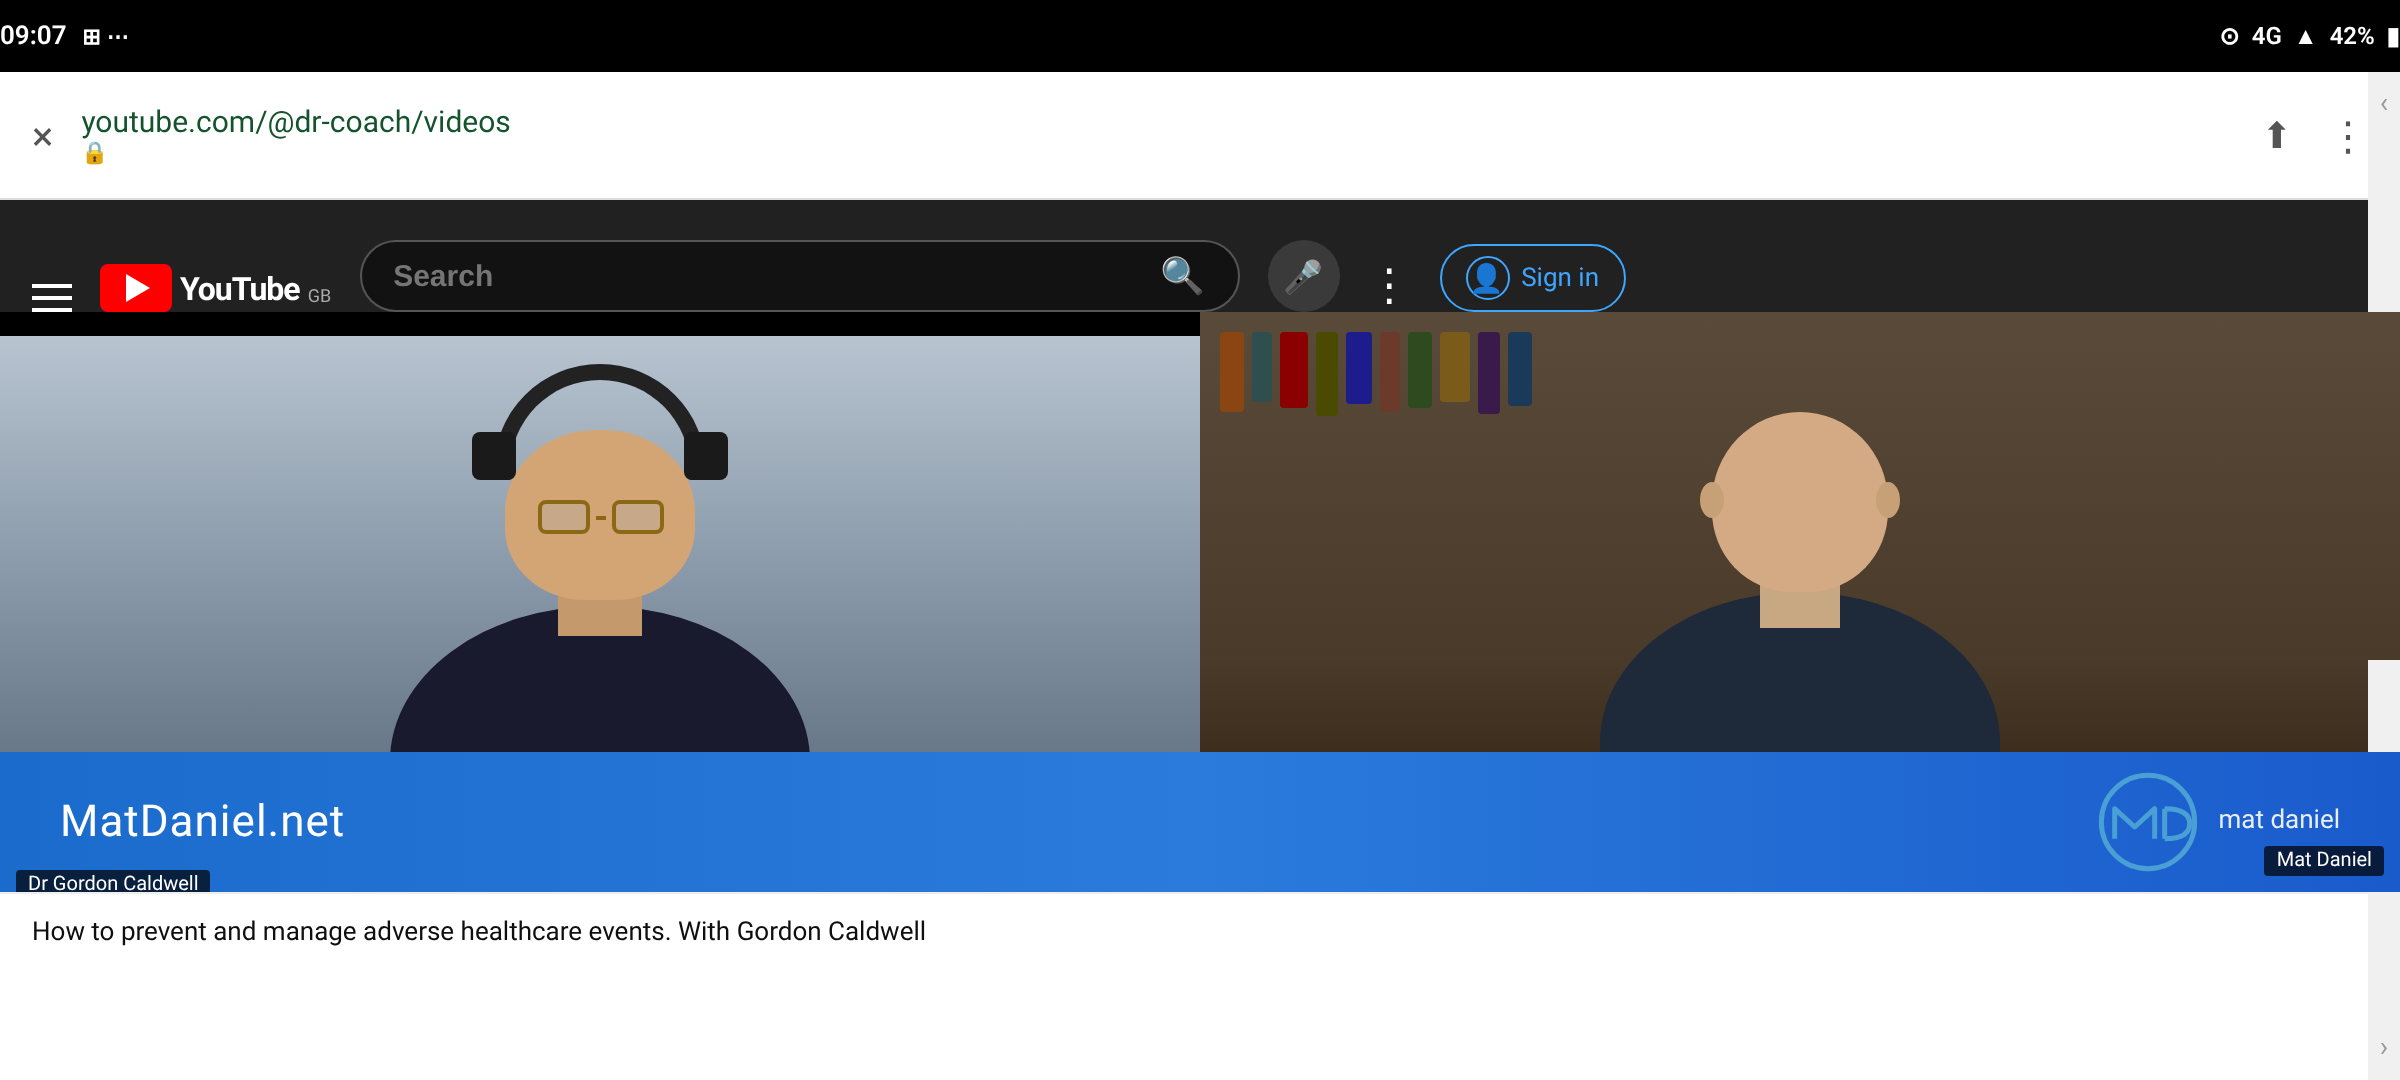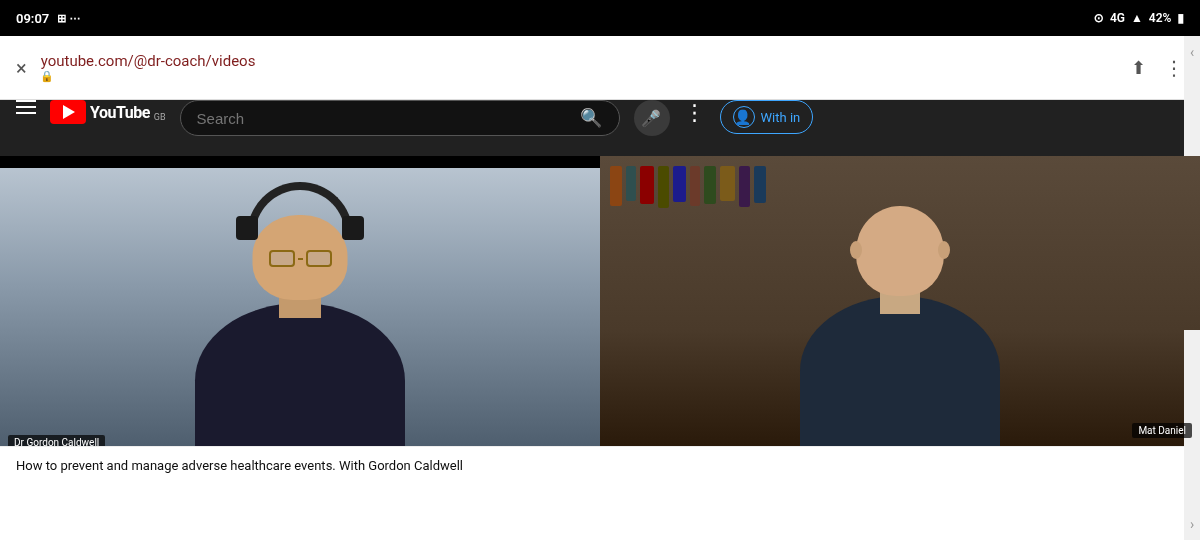--- a/index.html
+++ b/index.html
@@ -11,21 +11,21 @@
       background: #fff;
     }
 
     
     .status-bar {
       background: #000;
       color: #fff;
       display: flex;
       align-items: center;
       justify-content: space-between;
-      padding: 0 16px;
+      padding: 0 0;
       height: 36px;
       font-size: 13px;
       font-weight: 600;
     }
     .status-left { display: flex; align-items: center; gap: 8px; }
     .status-right { display: flex; align-items: center; gap: 6px; font-size: 12px; }
 
     
     .browser-bar {
       background: #fff;
@@ -40,21 +40,21 @@
       font-size: 20px;
       color: #555;
       cursor: pointer;
       line-height: 1;
     }
     .address-block {
       flex: 1;
     }
     .address-main {
       font-size: 15px;
-      color: #7f1d1d;
+      color: #14532d;
       font-weight: 400;
     }
     .address-sub {
       font-size: 12px;
       color: #555;
       display: flex;
       align-items: center;
       gap: 4px;
     }
     .lock-icon { font-size: 11px; }
@@ -63,21 +63,21 @@
       align-items: center;
       gap: 18px;
       color: #555;
       font-size: 20px;
     }
 
     
     .yt-header {
       background: #212121;
       display: flex;
-      align-items: flex-start;
+      align-items: flex-end;
       padding: 0 16px;
       height: 56px;
       gap: 14px;
     }
     .hamburger {
       display: flex; flex-direction: column; gap: 4px; cursor: pointer;
     }
     .hamburger span {
       display: block; width: 20px; height: 2px; background: #fff;
     }
@@ -122,20 +122,21 @@
       height: 36px;
       max-width: 440px;
     }
     .search-input {
       background: transparent;
       border: none;
       outline: none;
       color: #aaa;
       font-size: 15px;
       flex: 1;
+      font-weight: bold;
     }
     .search-icon-btn {
       color: #aaa;
       font-size: 18px;
       cursor: pointer;
       background: none;
       border: none;
     }
     .mic-btn {
       width: 36px; height: 36px;
@@ -364,21 +365,21 @@
     <span class="yt-logo-gb">GB</span>
   </div>
   <div class="search-bar">
     <input class="search-input" type="text" placeholder="Search" style="">
     <button class="search-icon-btn">🔍</button>
   </div>
   <div class="mic-btn">🎤</div>
   <button class="more-btn">⋮</button>
   <div class="sign-in-btn">
     <div class="sign-in-icon">👤</div>
-    <span>With in</span>
+    <span>Sign in</span>
   </div>
 </div>
 
 <div class="video-container">
   <div class="persons-container">
 
     <div class="left-half">
       <div class="room-bg-left"></div>
 
       <div style="position:absolute;bottom:0;left:50%;transform:translateX(-50%);z-index:2;">
@@ -431,20 +432,34 @@
 
         <div style="width:88px;height:90px;background:#d4aa84;border-radius:50% 50% 45% 45%;position:absolute;bottom:150px;left:50%;transform:translateX(-50%);">
 
           <div style="width:12px;height:18px;background:#c8a078;border-radius:50%;position:absolute;top:35px;left:-6px;"></div>
           <div style="width:12px;height:18px;background:#c8a078;border-radius:50%;position:absolute;top:35px;right:-6px;"></div>
         </div>
       </div>
       <div class="name-label-right">Mat Daniel</div>
     </div>
 
+    <div class="video-banner">
+      <span class="banner-text">MatDaniel.net</span>
+      <div class="banner-logo">
+
+        <svg class="md-logo-icon" viewBox="0 0 60 60">
+          <circle cx="30" cy="30" r="28" fill="none" stroke="#4a9fd4" stroke-width="3"></circle>
+
+          <path d="M10 40 L10 22 L22 33 L34 22 L34 40" fill="none" stroke="#4a9fd4" stroke-width="3" stroke-linejoin="round"></path>
+
+          <path d="M40 22 L40 40 M40 22 Q55 22 55 31 Q55 40 40 40" fill="none" stroke="#4a9fd4" stroke-width="3"></path>
+        </svg>
+        <div class="md-logo-text">mat daniel</div>
+      </div>
+    </div>
   </div>
 </div>
 
 <div class="video-title-bar">
   <span class="video-title-text">How to prevent and manage adverse healthcare events. With Gordon Caldwell</span>
 </div>
 
 <div class="right-edge">
   <span class="scroll-arrow">‹</span>
   <div class="scroll-bars">

